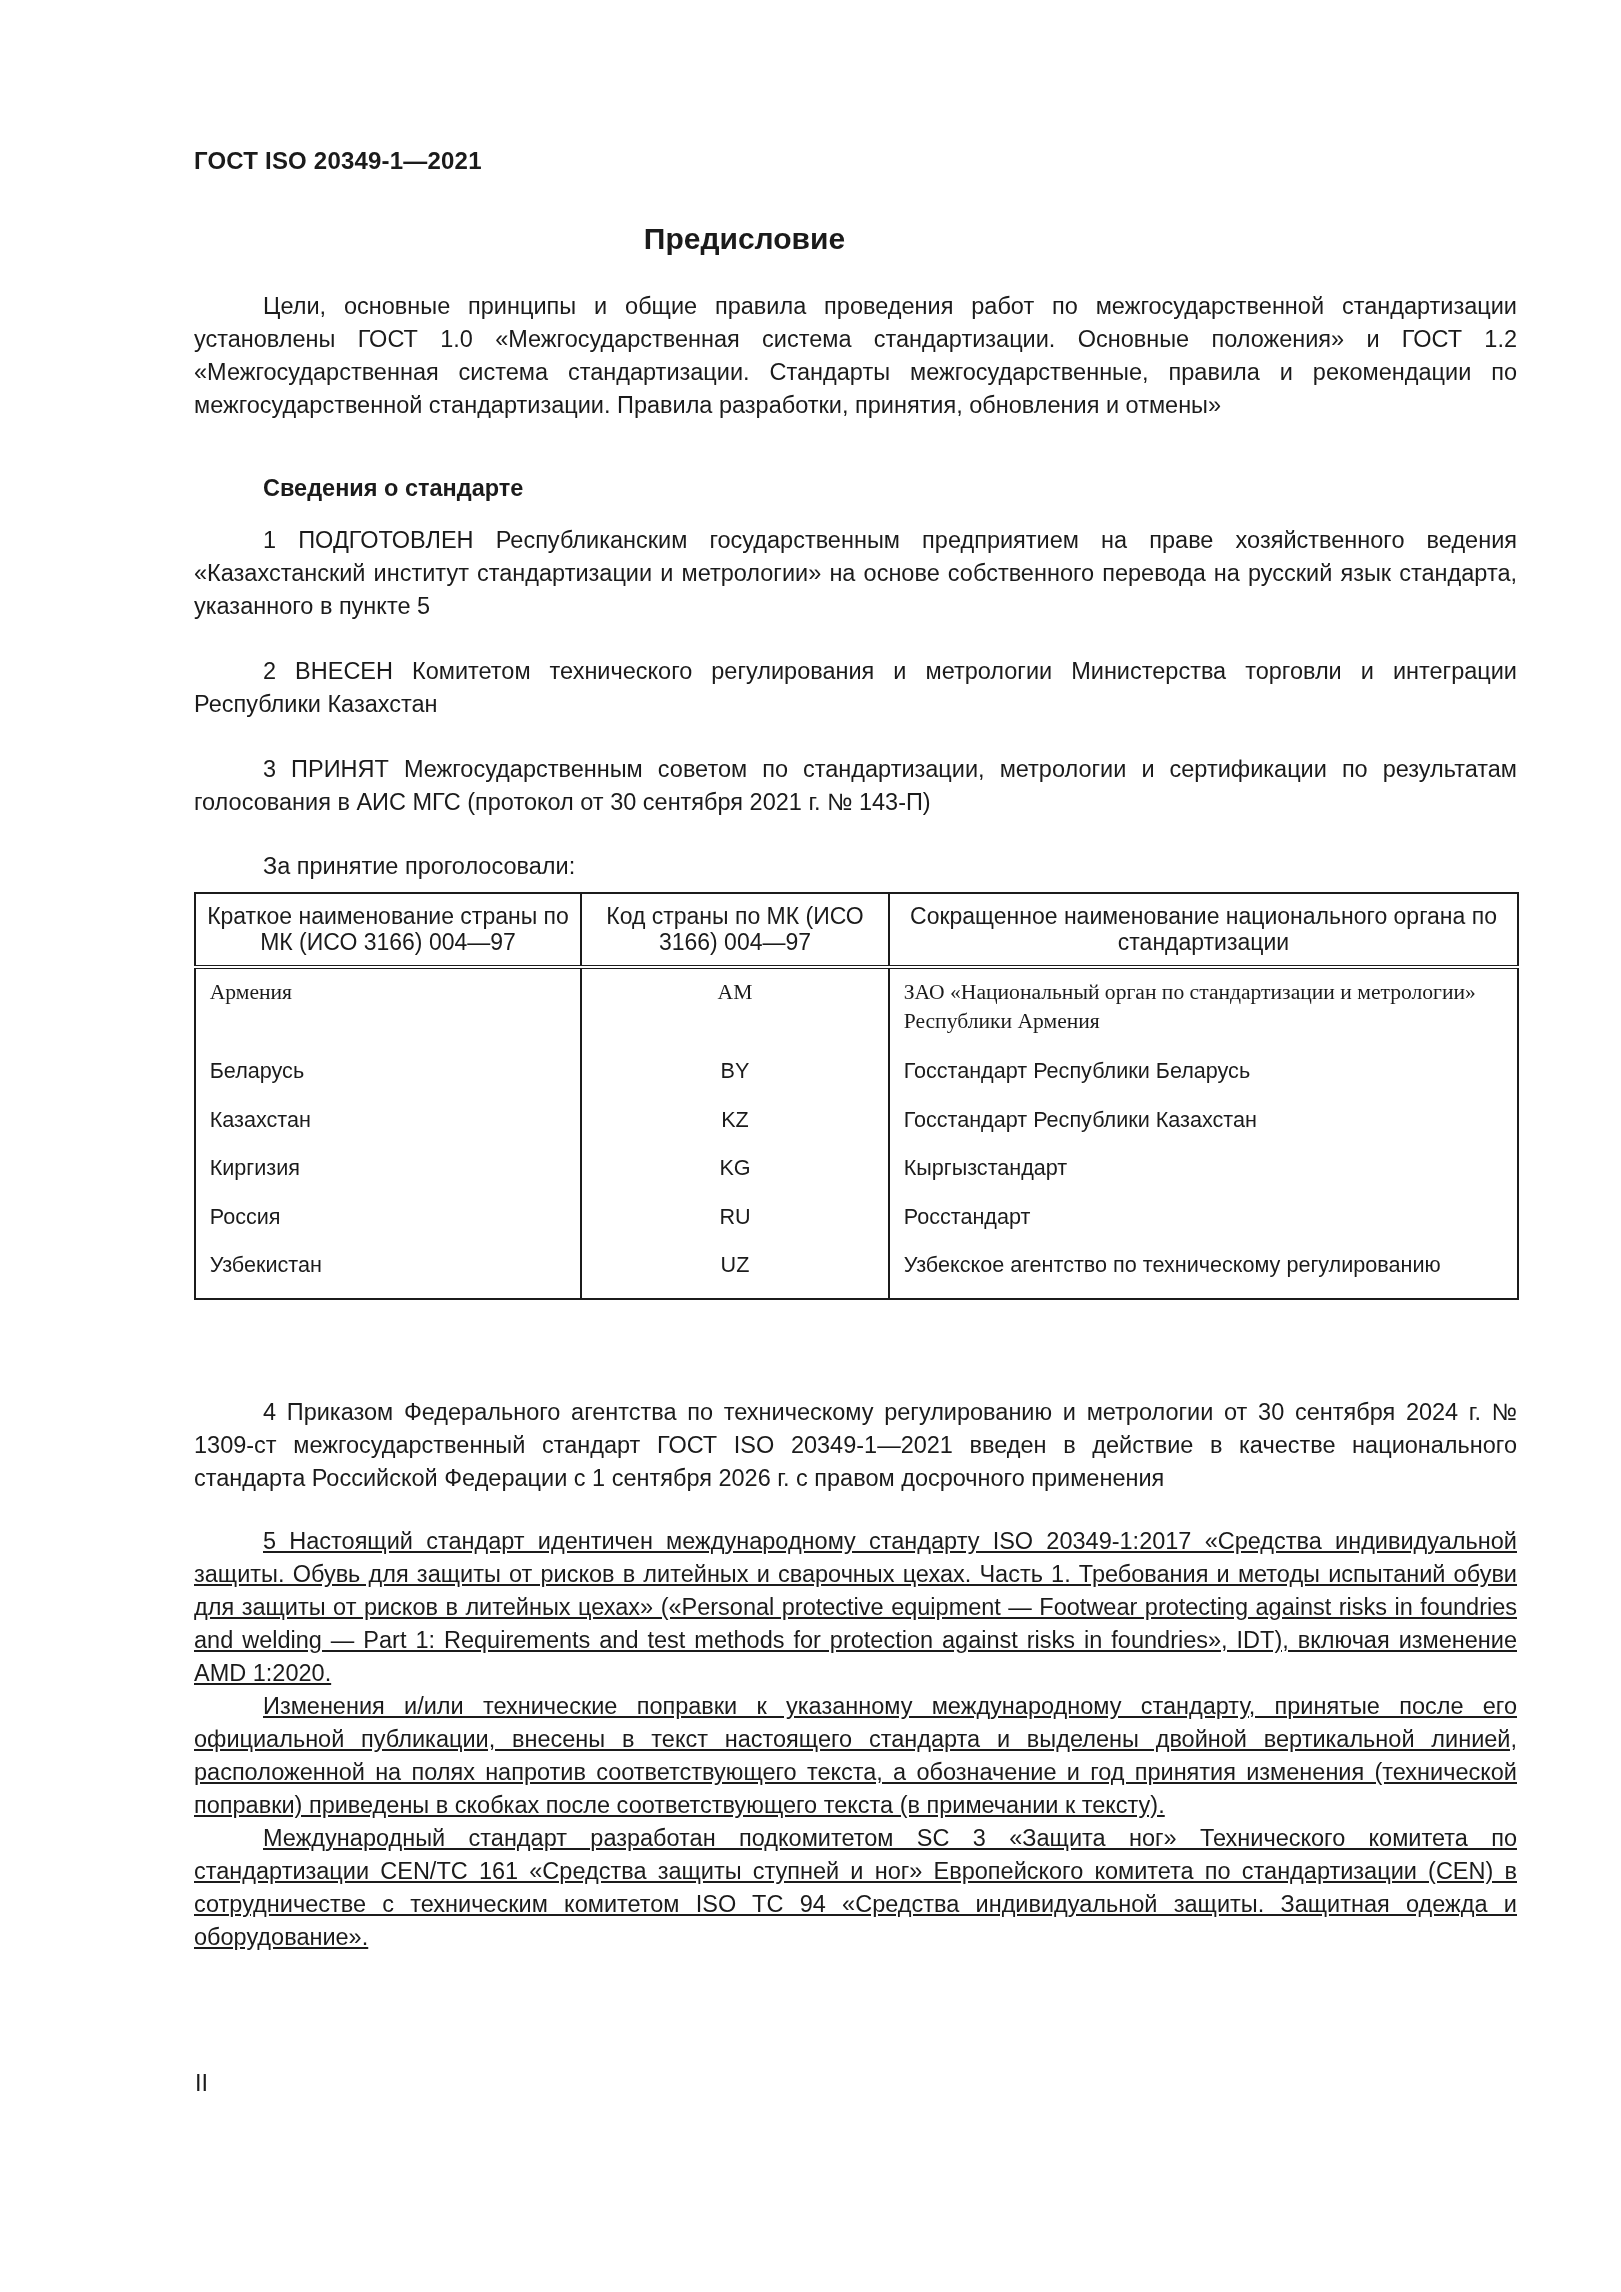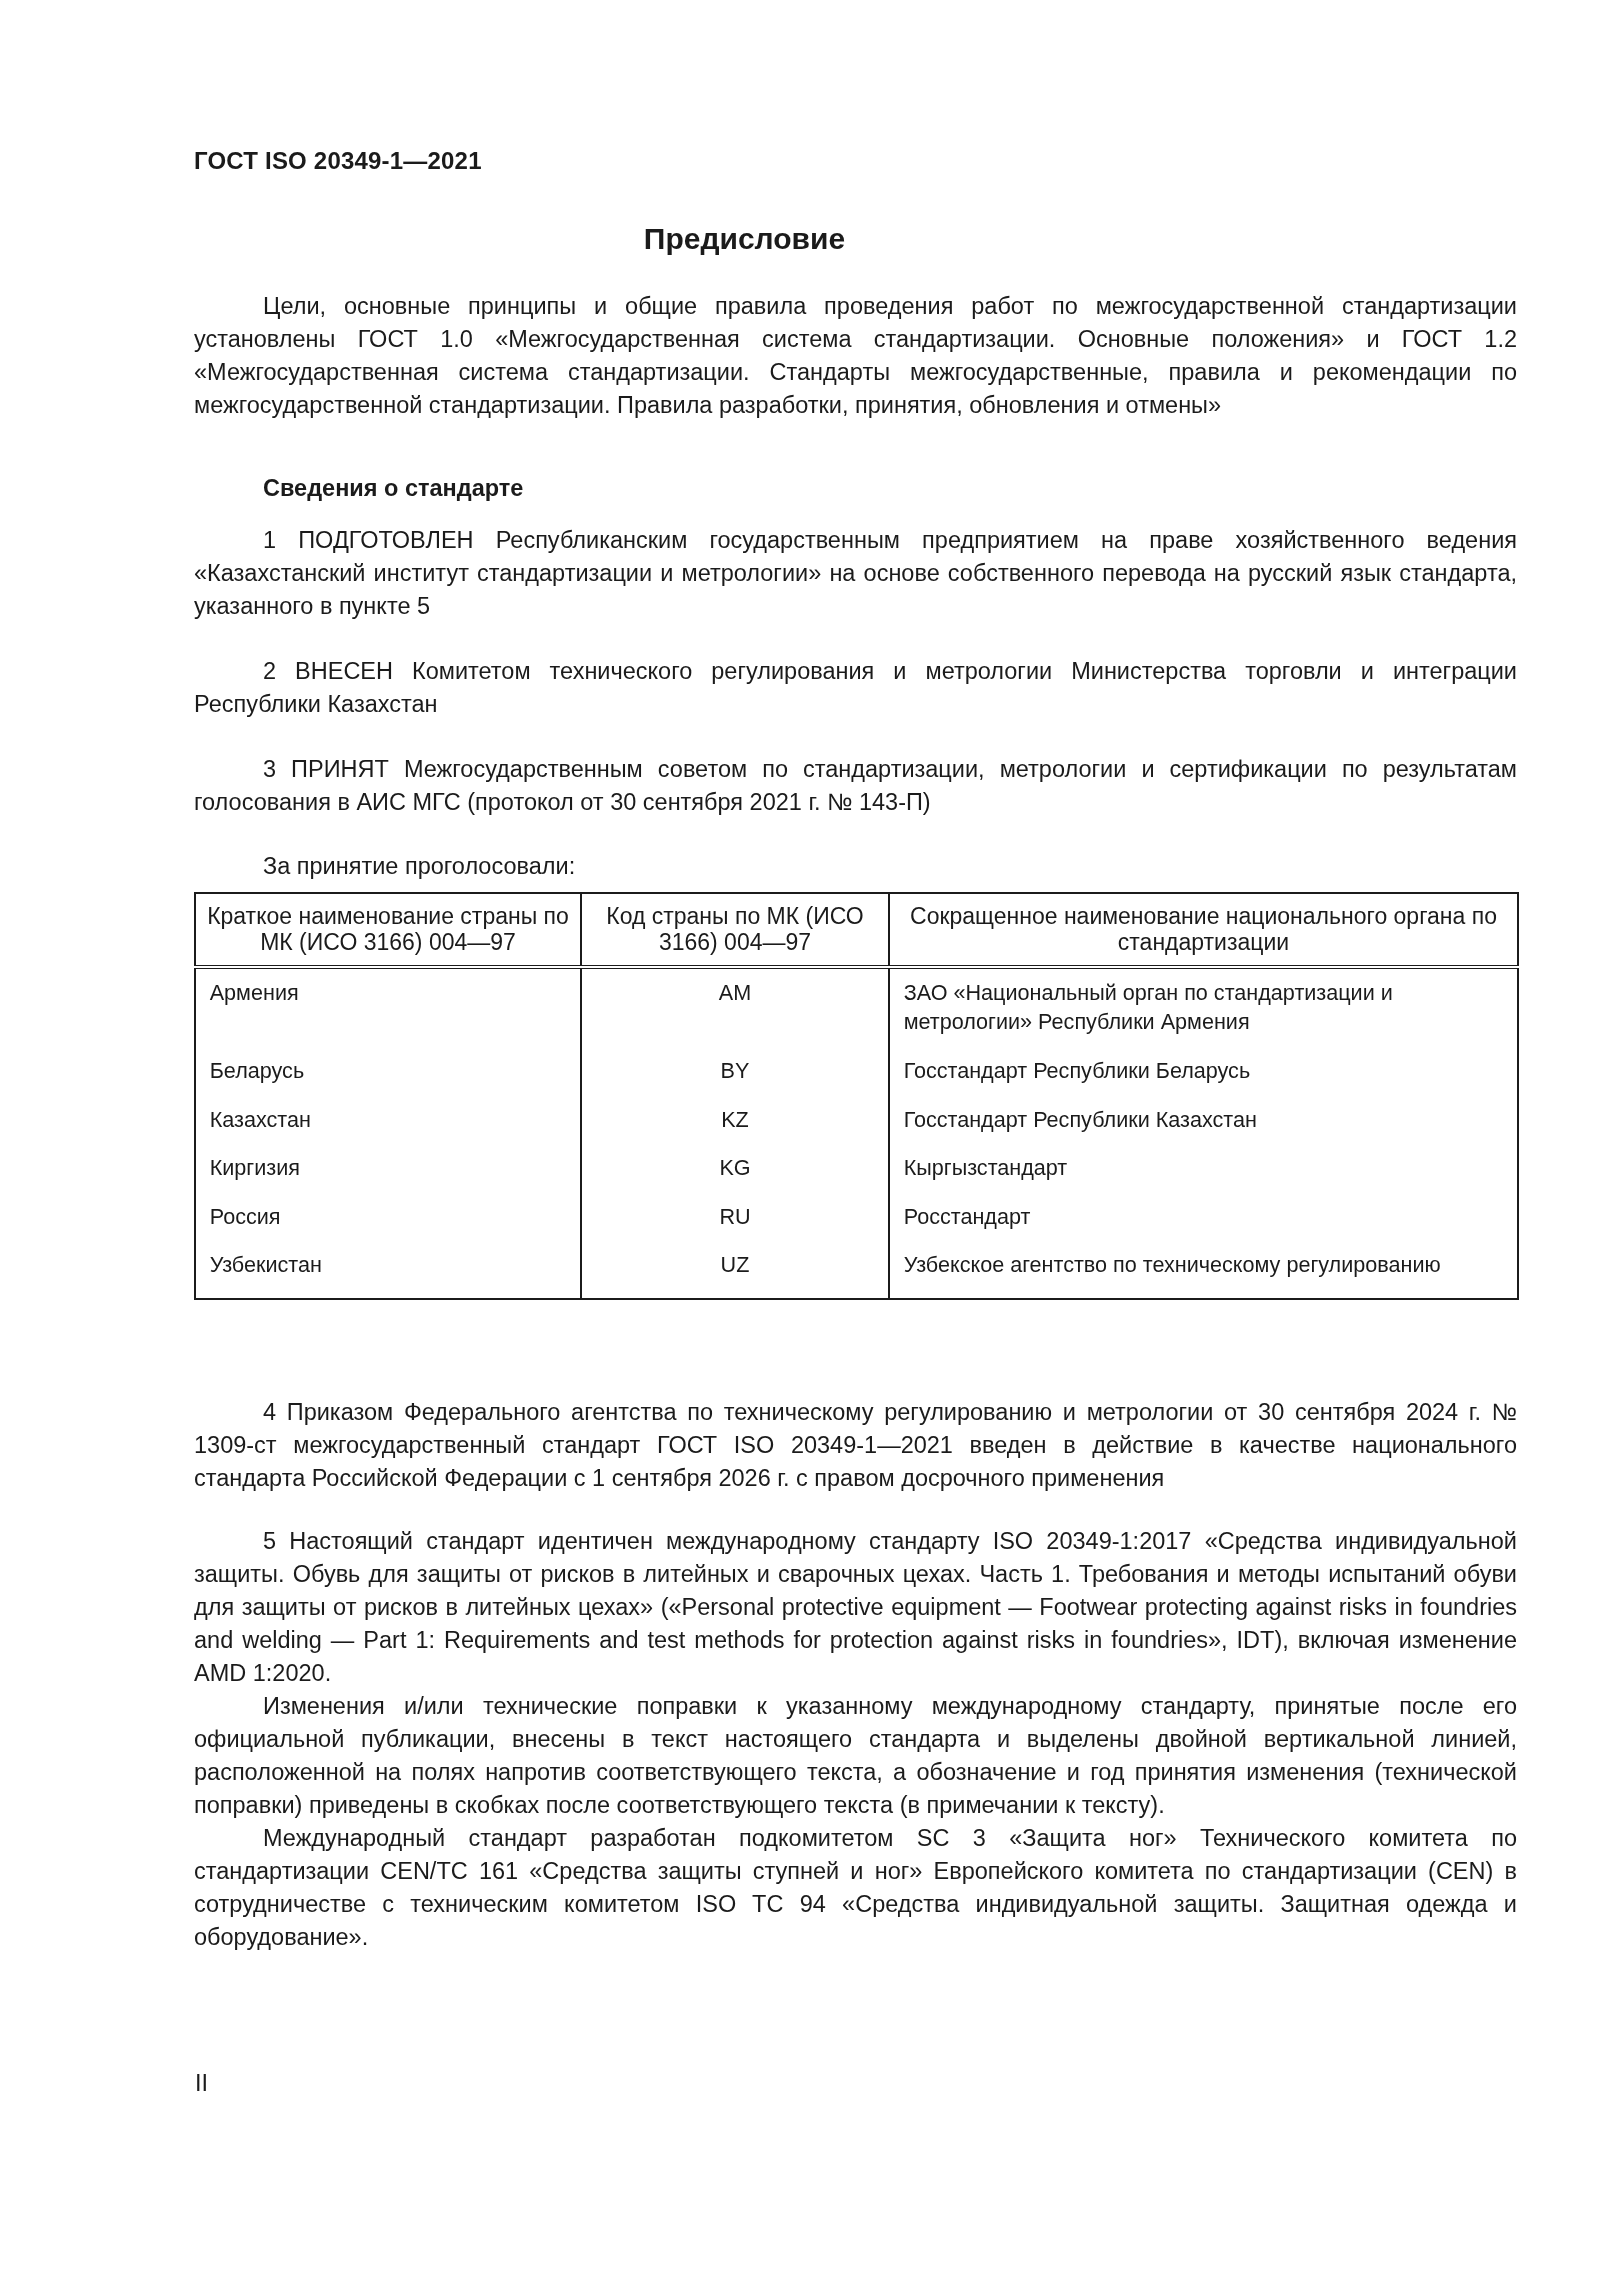--- a/index.html
+++ b/index.html
@@ -12,21 +12,21 @@
   .ind { text-indent:69px; }
   .sub { left:263px; font-size:23.5px; font-weight:bold; }
   .intro { left:263px; font-size:23.5px; }
   table.vote { position:absolute; left:194px; top:892px; width:1323px; border-collapse:collapse;
                border-top:2.9px solid #1b1b1b; border-bottom:2.9px solid #1b1b1b; table-layout:fixed; }
   table.vote th, table.vote td { border-left:2px solid #1b1b1b; border-right:2px solid #1b1b1b; vertical-align:top; }
   table.vote th { font-weight:normal; font-size:23px; line-height:26.5px; text-align:center; padding:8.8px 7.8px 8.8px 7.8px;
                   border-bottom:4.9px double #1b1b1b; height:49px; }
   table.vote td { font-size:21.6px; line-height:29px; padding:0 13.7px; }
   table.vote td.code { text-align:center; }
-  table.vote tr.first td { padding-top:9.8px; }
+  table.vote tr.first td { padding-top:9.8px;font-family:Liberation Serif, serif; }
   table.vote tr td { padding-bottom:19.6px; }
   table.vote tr.last td { padding-bottom:19px; }
   .pagenum { left:195px; top:2070px; font-size:23.5px; }
 </style>
 </head>
 <body>
 
 <div class="abs hdr">ГОСТ ISO 20349-1—2021</div>
 
 <div class="abs title">Предисловие</div>
@@ -85,20 +85,20 @@
     <tr class="last">
       <td>Узбекистан</td>
       <td class="code">UZ</td>
       <td>Узбекское агентство по техническому регулированию</td>
     </tr>
   </tbody>
 </table>
 
 <p class="abs para ind" style="top:1396px;">4 Приказом Федерального агентства по техническому регулированию и метрологии от 30 сентября 2024 г. № 1309-ст межгосударственный стандарт ГОСТ ISO 20349-1—2021 введен в действие в качестве национального стандарта Российской Федерации с 1 сентября 2026 г. с правом досрочного применения</p>
 
-<div class="abs" style="left:194px; top:1525px; width:1323px;">
+<div class="abs" style="left:194px; top:1525px; width:1323px;text-decoration:underline;">
   <p class="para ind" style="position:static;">5 Настоящий стандарт идентичен международному стандарту ISO 20349-1:2017 «Средства индивидуальной защиты. Обувь для защиты от рисков в литейных и сварочных цехах. Часть 1. Требования и методы испытаний обуви для защиты от рисков в литейных цехах» («Personal protective equipment — Footwear protecting against risks in foundries and welding — Part 1: Requirements and test methods for protection against risks in foundries», IDT), включая изменение AMD 1:2020.</p>
   <p class="para ind" style="position:static;">Изменения и/или технические поправки к указанному международному стандарту, принятые после его официальной публикации, внесены в текст настоящего стандарта и выделены двойной вертикальной линией, расположенной на полях напротив соответствующего текста, а обозначение и год принятия изменения (технической поправки) приведены в скобках после соответствующего текста (в примечании к тексту).</p>
   <p class="para ind" style="position:static;">Международный стандарт разработан подкомитетом SC 3 «Защита ног» Технического комитета по стандартизации CEN/TC 161 «Средства защиты ступней и ног» Европейского комитета по стандартизации (CEN) в сотрудничестве с техническим комитетом ISO TC 94 «Средства индивидуальной защиты. Защитная одежда и оборудование».</p>
 </div>
 
 <div class="abs pagenum">II</div>
 
 
 </body></html>

